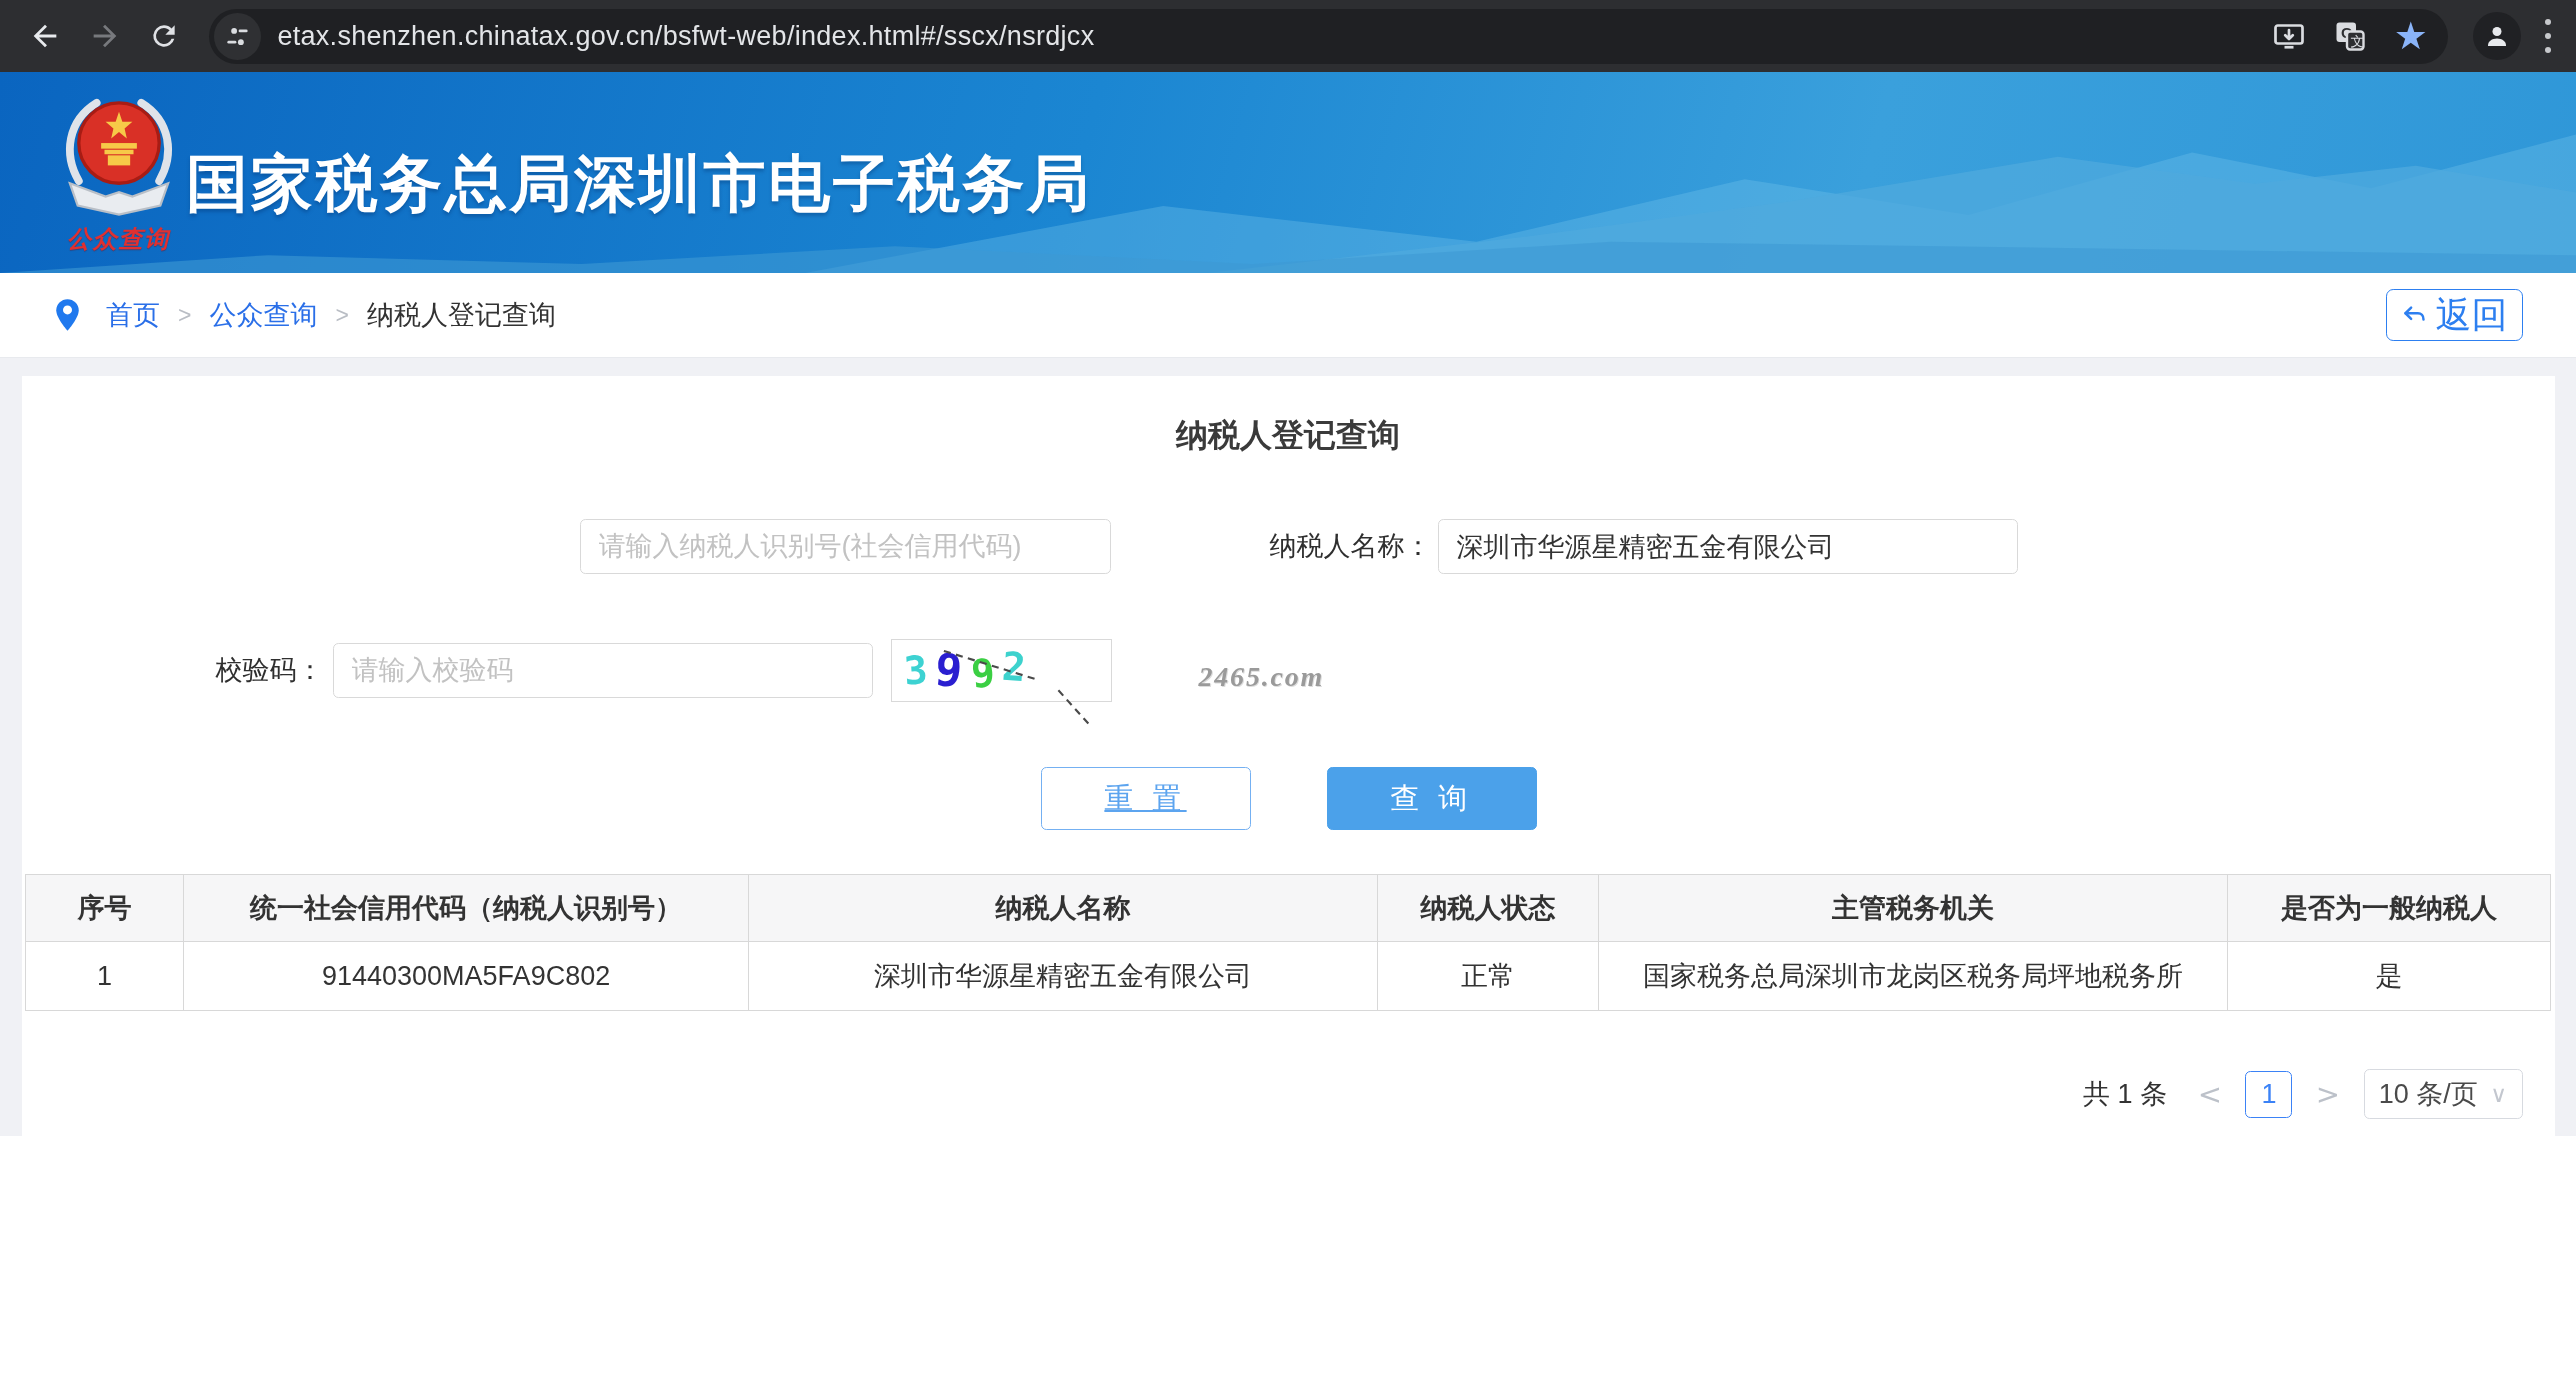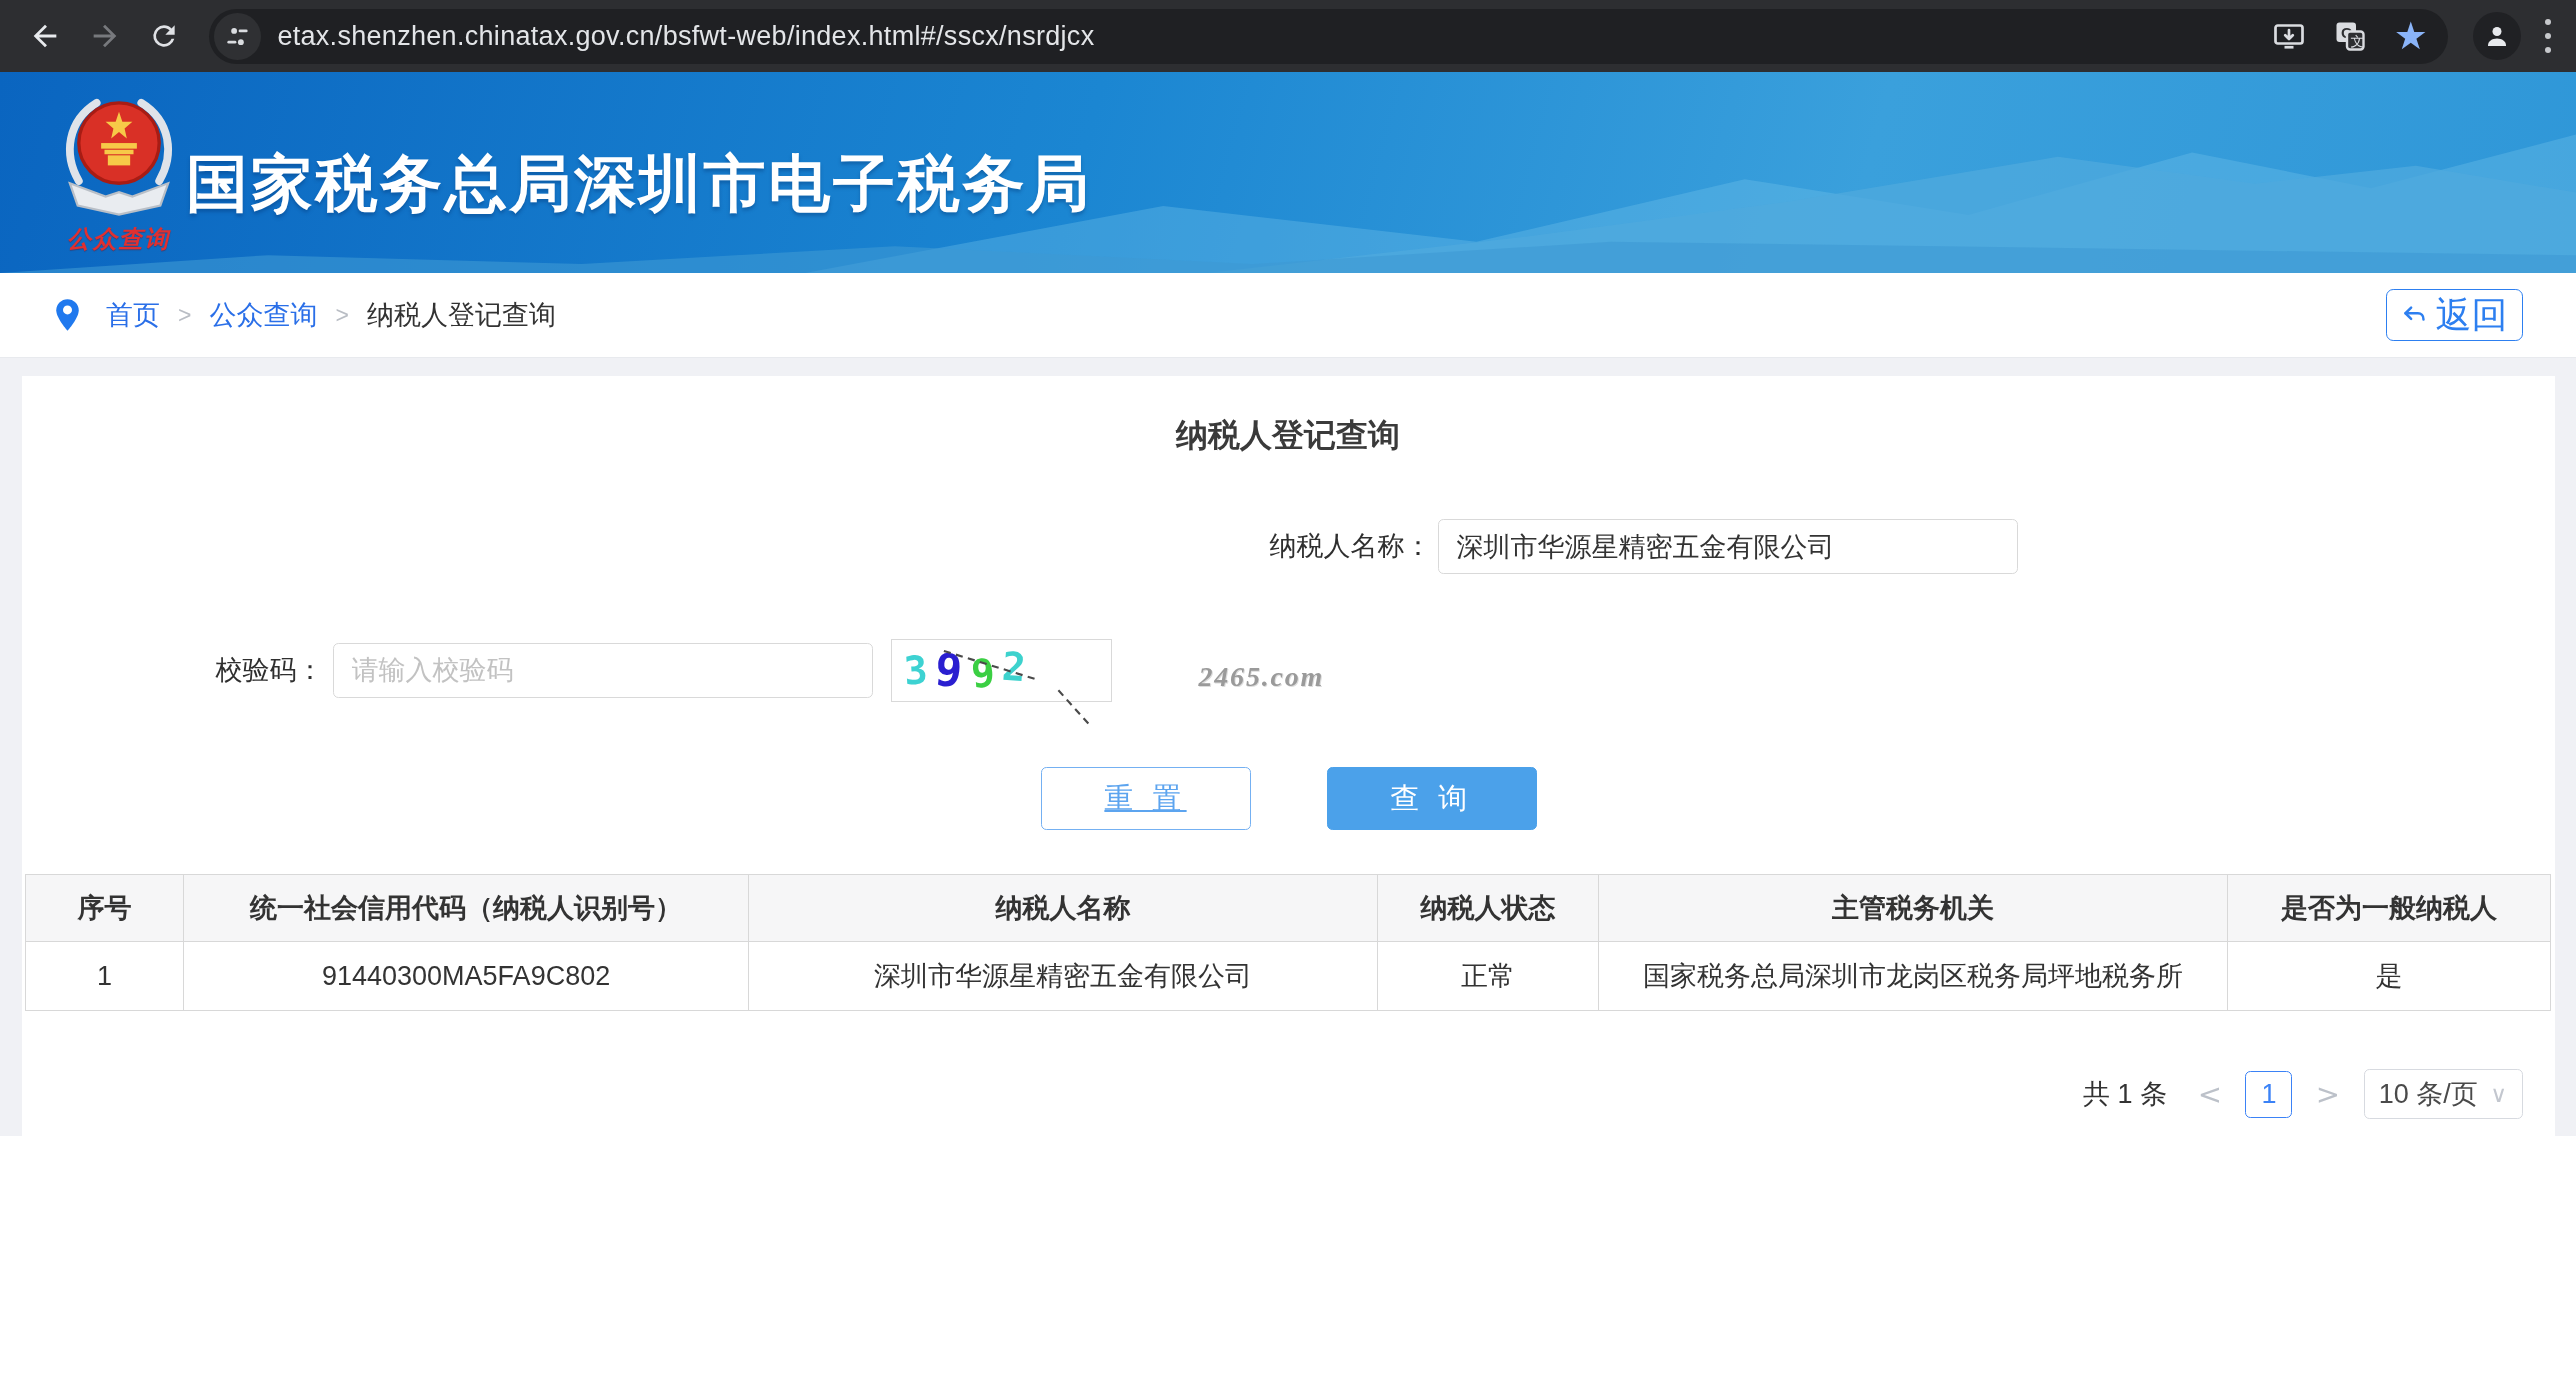--- a/index.html
+++ b/index.html
@@ -190,20 +190,21 @@
     </svg>
     <span>返回</span>
   </button>
 </div>
 
 <div class="content-zone">
   <div class="card">
 
     <div class="page-title">纳税人登记查询</div>
 
+    <input class="fld-input" style="left: 558px; top: 143px; width: 531px;" placeholder="请输入纳税人识别号(社会信用代码)">
 
     <label class="fld-label" style="left:1145px; top:143px; width:265px;">纳税人名称：</label>
     <input class="fld-input" style="left: 1416px; top: 143px; width: 580px;" value="深圳市华源星精密五金有限公司">
 
     <label class="fld-label" style="left:0; top:267px; width:302px;">校验码：</label>
     <input class="fld-input" style="left: 311px; top: 267px; width: 540px;" placeholder="请输入校验码">
 
     <div class="captcha-box">
       <span class="captcha-digit" style="color: rgb(61, 210, 210);">3</span>
       <span class="captcha-digit" style="color: rgb(42, 31, 208);">9</span>

